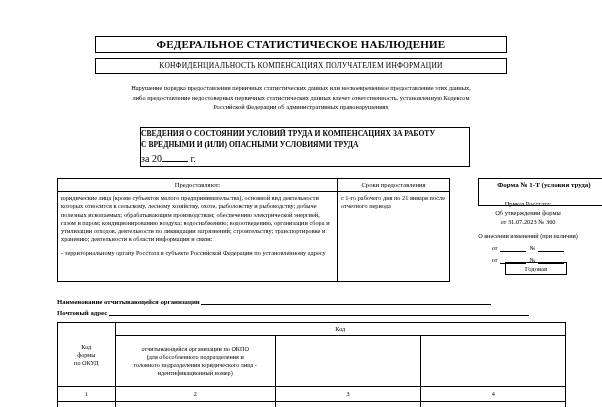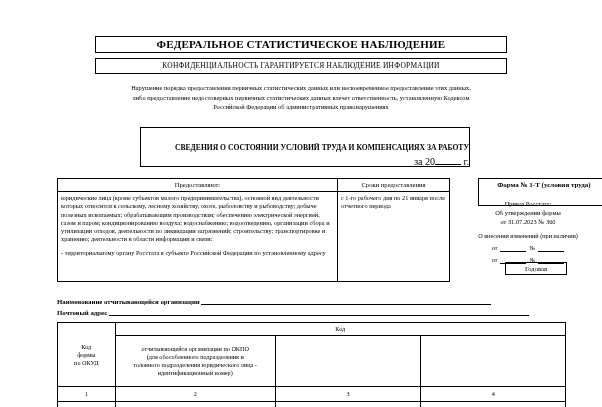--- a/index.html
+++ b/index.html
@@ -51,25 +51,25 @@
     line-height: 9.5px;
     text-align: center;
   }
 
   
   #box-maintitle {
     position: absolute;
     left: 140px; top: 127px; width: 330px; height: 40px;
     border: 1px solid #000;
     box-sizing: border-box;
-    text-align: right;
+    text-align: left;
     font-size: 7.6px;
     font-weight: bold;
     line-height: 11px;
-    padding-top: 14px;
+    padding-top: 0;
   }
   #box-maintitle .sub {
     font-weight: normal;
     font-size: 10px;
     margin-top: 3px;
   }
   #box-maintitle .sub .fill {
     display: inline-block;
     width: 26px;
     border-bottom: 1px solid #000;
@@ -194,30 +194,31 @@
   .cw-3 { width: 147px; }
   .cw-4 { width: 146px; }
 </style>
 </head>
 <body>
 
 <div class="page">
 
   <div class="title-box" id="box-fsn">ФЕДЕРАЛЬНОЕ СТАТИСТИЧЕСКОЕ НАБЛЮДЕНИЕ</div>
 
-  <div class="title-box" id="box-conf">КОНФИДЕНЦИАЛЬНОСТЬ ГАРАНТИРУЕТСЯ НАБЛЮДЕНИЕ ИНФОРМАЦИИ</div>
+  <div class="title-box" id="box-conf">КОНФИДЕНЦИАЛЬНОСТЬ КОМПЕНСАЦИЯХ ПОЛУЧАТЕЛЕМ ИНФОРМАЦИИ</div>
 
   <div id="warning">
     <div>Нарушение порядка предоставления первичных статистических данных или несвоевременное предоставление этих данных,</div>
     <div>либо предоставление недостоверных первичных статистических данных влечет ответственность, установленную Кодексом</div>
     <div>Российской Федерации об административных правонарушениях</div>
   </div>
 
   <div id="box-maintitle">
     <div>СВЕДЕНИЯ О СОСТОЯНИИ УСЛОВИЙ ТРУДА И КОМПЕНСАЦИЯХ ЗА РАБОТУ</div>
+    <div>С ВРЕДНЫМИ И (ИЛИ) ОПАСНЫМИ УСЛОВИЯМИ ТРУДА</div>
     <div class="sub">
       <span>за 20</span><span class="fill"></span> <span>г.</span>
     </div>
   </div>
 
   <table id="mid-table">
     <tbody>
         <tr>
       <th class="col-provide">Предоставляют:</th>
       <th class="col-terms">Сроки предоставления</th>

